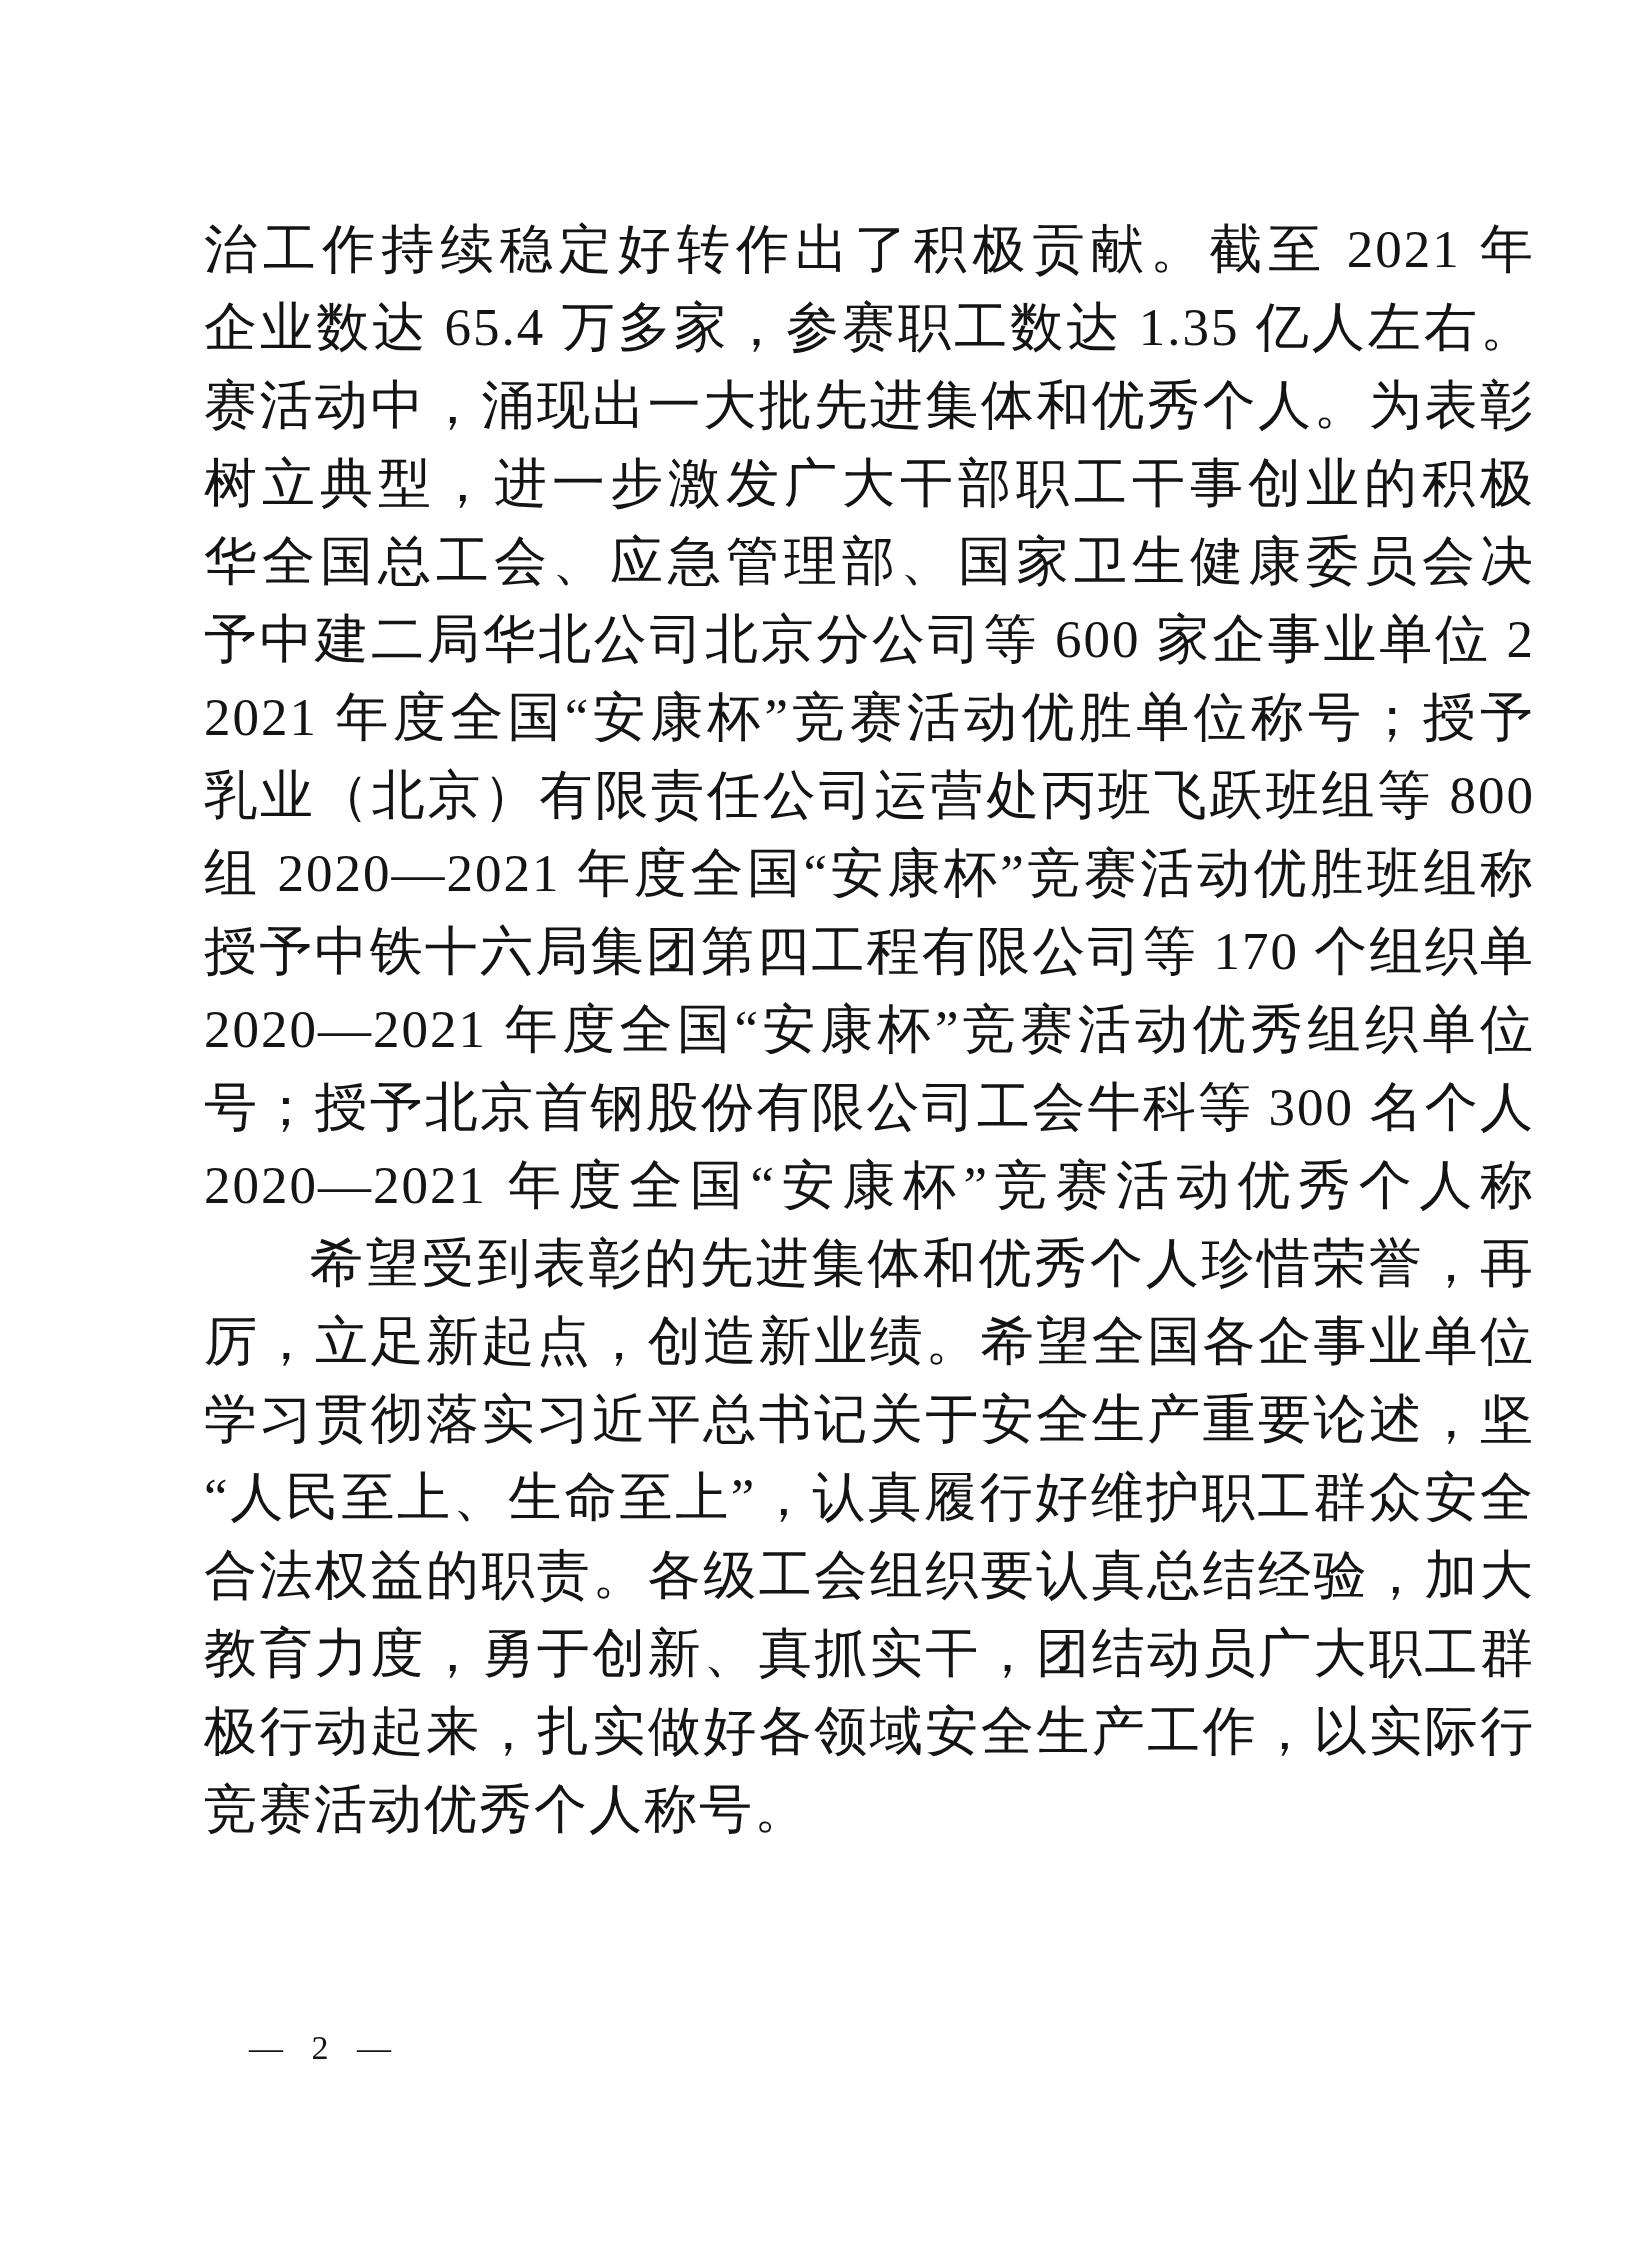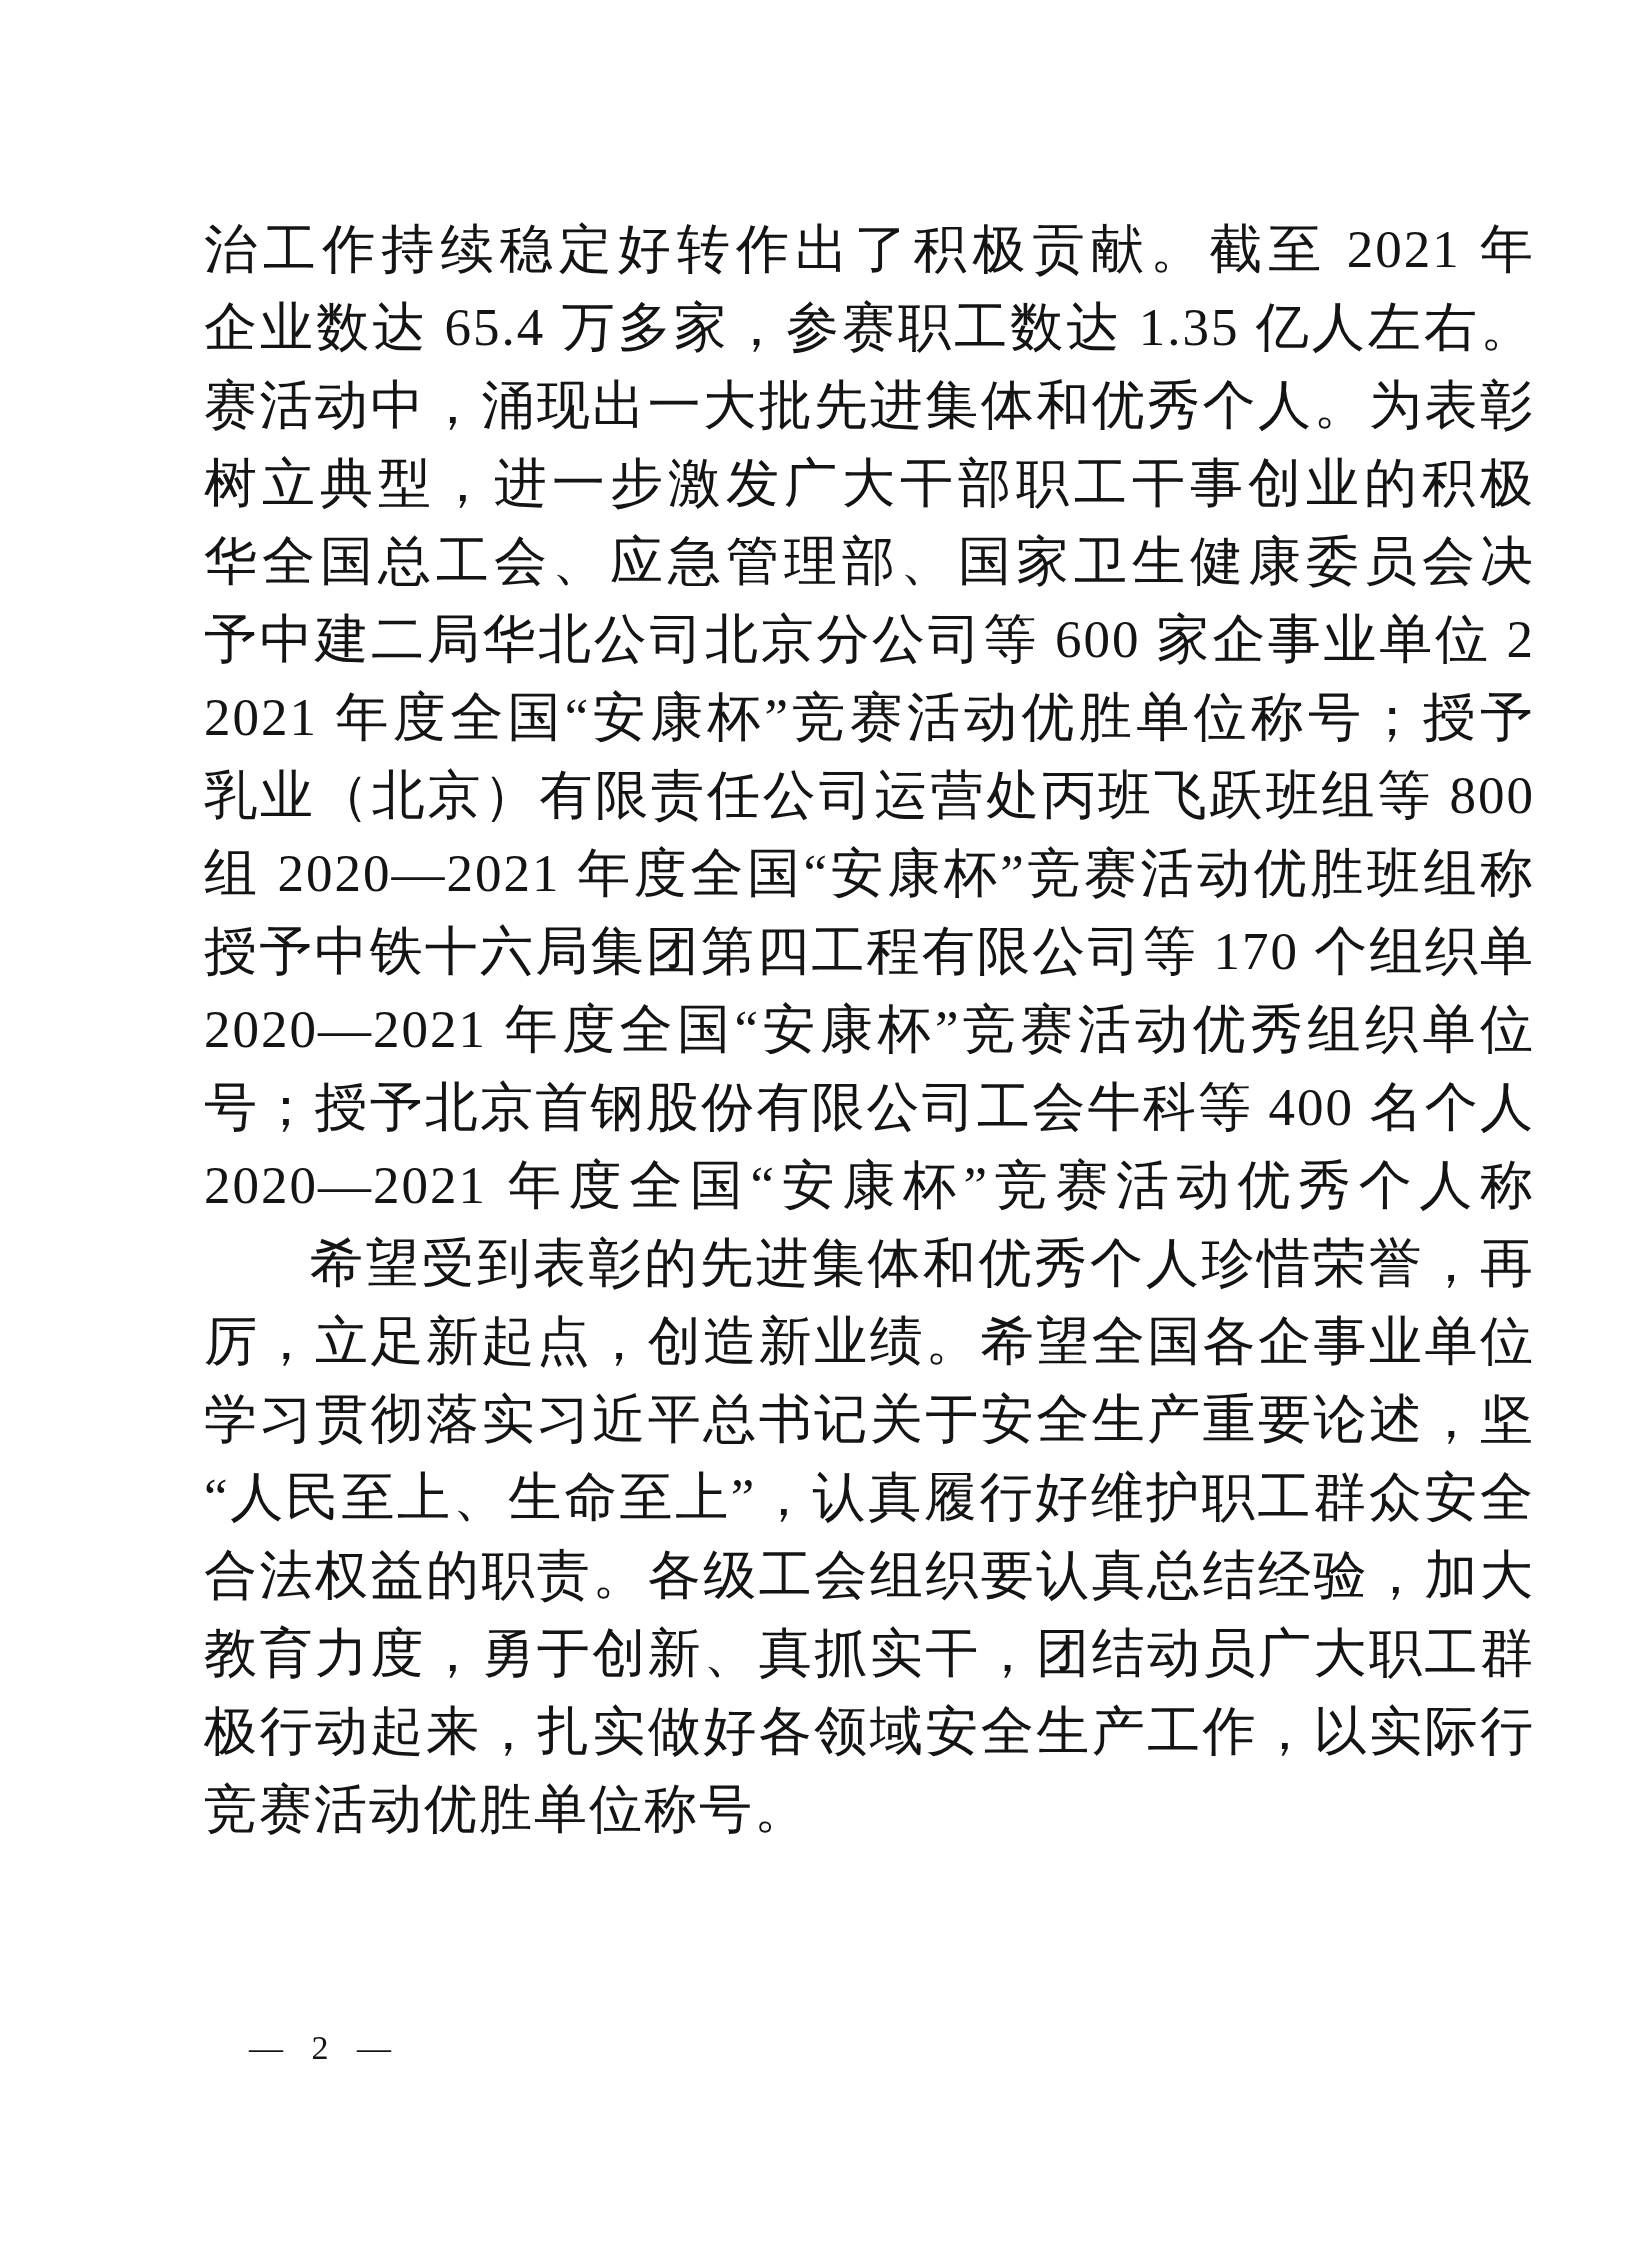--- a/index.html
+++ b/index.html
@@ -63,26 +63,26 @@
       <div class="line fill">企业数达 65.4 万多家，参赛职工数达 1.35 亿人左右。在竞</div>
       <div class="line fill">赛活动中，涌现出一大批先进集体和优秀个人。为表彰先进、</div>
       <div class="line fill">树立典型，进一步激发广大干部职工干事创业的积极性，中</div>
       <div class="line fill">华全国总工会、应急管理部、国家卫生健康委员会决定，授</div>
       <div class="line fill">予中建二局华北公司北京分公司等 600 家企事业单位 2020—</div>
       <div class="line fill">2021 年度全国“安康杯”竞赛活动优胜单位称号；授予蒙牛</div>
       <div class="line fill">乳业（北京）有限责任公司运营处丙班飞跃班组等 800 个班</div>
       <div class="line fill">组 2020—2021 年度全国“安康杯”竞赛活动优胜班组称号；</div>
       <div class="line fill">授予中铁十六局集团第四工程有限公司等 170 个组织单位</div>
       <div class="line fill">2020—2021 年度全国“安康杯”竞赛活动优秀组织单位称</div>
-      <div class="line fill">号；授予北京首钢股份有限公司工会牛科等 400 名个人</div>
+      <div class="line fill">号；授予北京首钢股份有限公司工会牛科等 300 名个人</div>
       <div class="line">2020—2021 年度全国“安康杯”竞赛活动优秀个人称号。</div>
       <div class="line fill indent">希望受到表彰的先进集体和优秀个人珍惜荣誉，再接再</div>
       <div class="line fill">厉，立足新起点，创造新业绩。希望全国各企事业单位深入</div>
       <div class="line fill">学习贯彻落实习近平总书记关于安全生产重要论述，坚持</div>
       <div class="line fill">“人民至上、生命至上”，认真履行好维护职工群众安全健康</div>
       <div class="line fill">合法权益的职责。各级工会组织要认真总结经验，加大宣传</div>
       <div class="line fill">教育力度，勇于创新、真抓实干，团结动员广大职工群众积</div>
       <div class="line fill">极行动起来，扎实做好各领域安全生产工作，以实际行动迎</div>
-      <div class="line">竞赛活动优胜单位称号。</div>
+      <div class="line">竞赛活动优秀个人称号。</div>
     </div>
   <div class="page-number">— 2 —</div>
 </div>
 
 
 </body></html>

